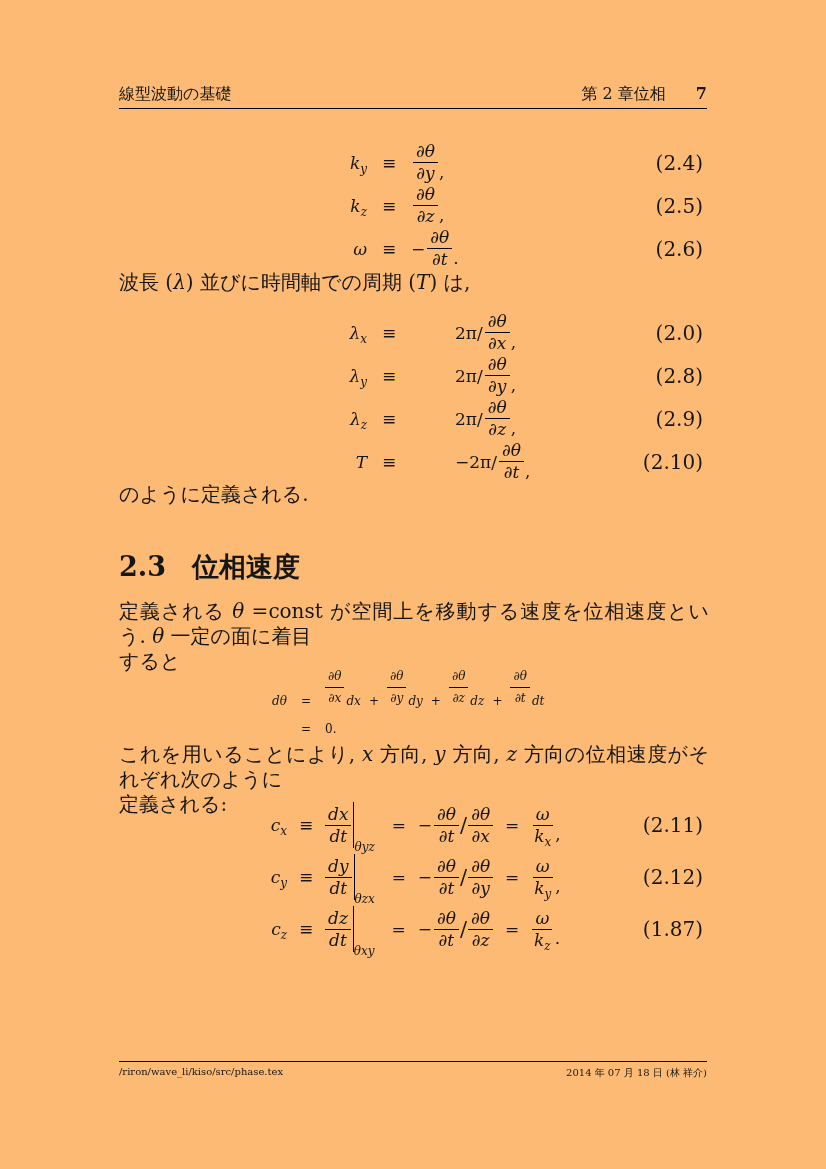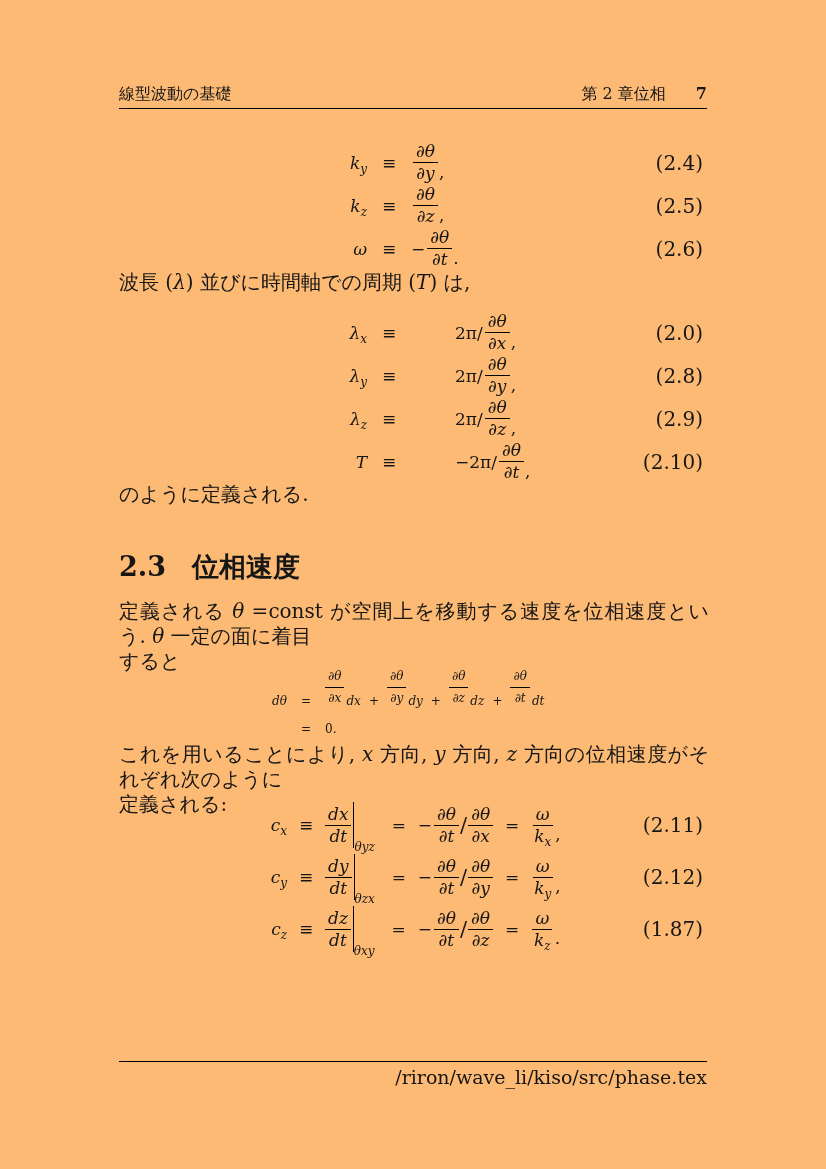--- a/index.html
+++ b/index.html
@@ -44,21 +44,21 @@
   .vsub{font-size:12px;font-style:italic;align-self:flex-end;transform:translateY(3px);margin-right:5px;}
   .mslash{font-style:normal;font-size:21px;margin:0 1px;}
   .dvar{font-style:italic;margin-left:2px;}
   .plus{font-style:normal;margin:0 8px;}
   
   .dline{display:flex;align-items:flex-end;width:588px;font-size:12px;}
   .dline .dlhs{width:172px;text-align:right;font-style:italic;}
   .dline .drel{width:38px;text-align:center;}
   .upright{font-style:normal;}
   
-  .ftr{top:1066px;left:119px;width:588px;display:flex;justify-content:flex-end;font-size:19px;}
+  .ftr{top:1066px;left:119px;width:588px;display:flex;justify-content:space-between;font-size:10px;}
 </style>
 </head>
 <body>
 
 <div class="page">
 
   <div class="abs hdr">
     <span>線型波動の基礎</span>
     <span class="hdr-right">
       <span class="hdr-chapter">第 2 章</span>
@@ -292,15 +292,16 @@
           <span class="fd"><span>k</span><sub class="s">z</sub></span>
         </span>
       <span class="trail">.</span>
       <span class="tag">(1.87)</span>
     </div>
   </div>
 
   <div class="abs rule" style="top:1061px;"></div>
   <div class="abs ftr">
     <span>/riron/wave_li/kiso/src/phase.tex</span>
+    <span>2014 年 07 月 18 日 (林 祥介)</span>
   </div>
 
 </div>
 
 </body></html>

